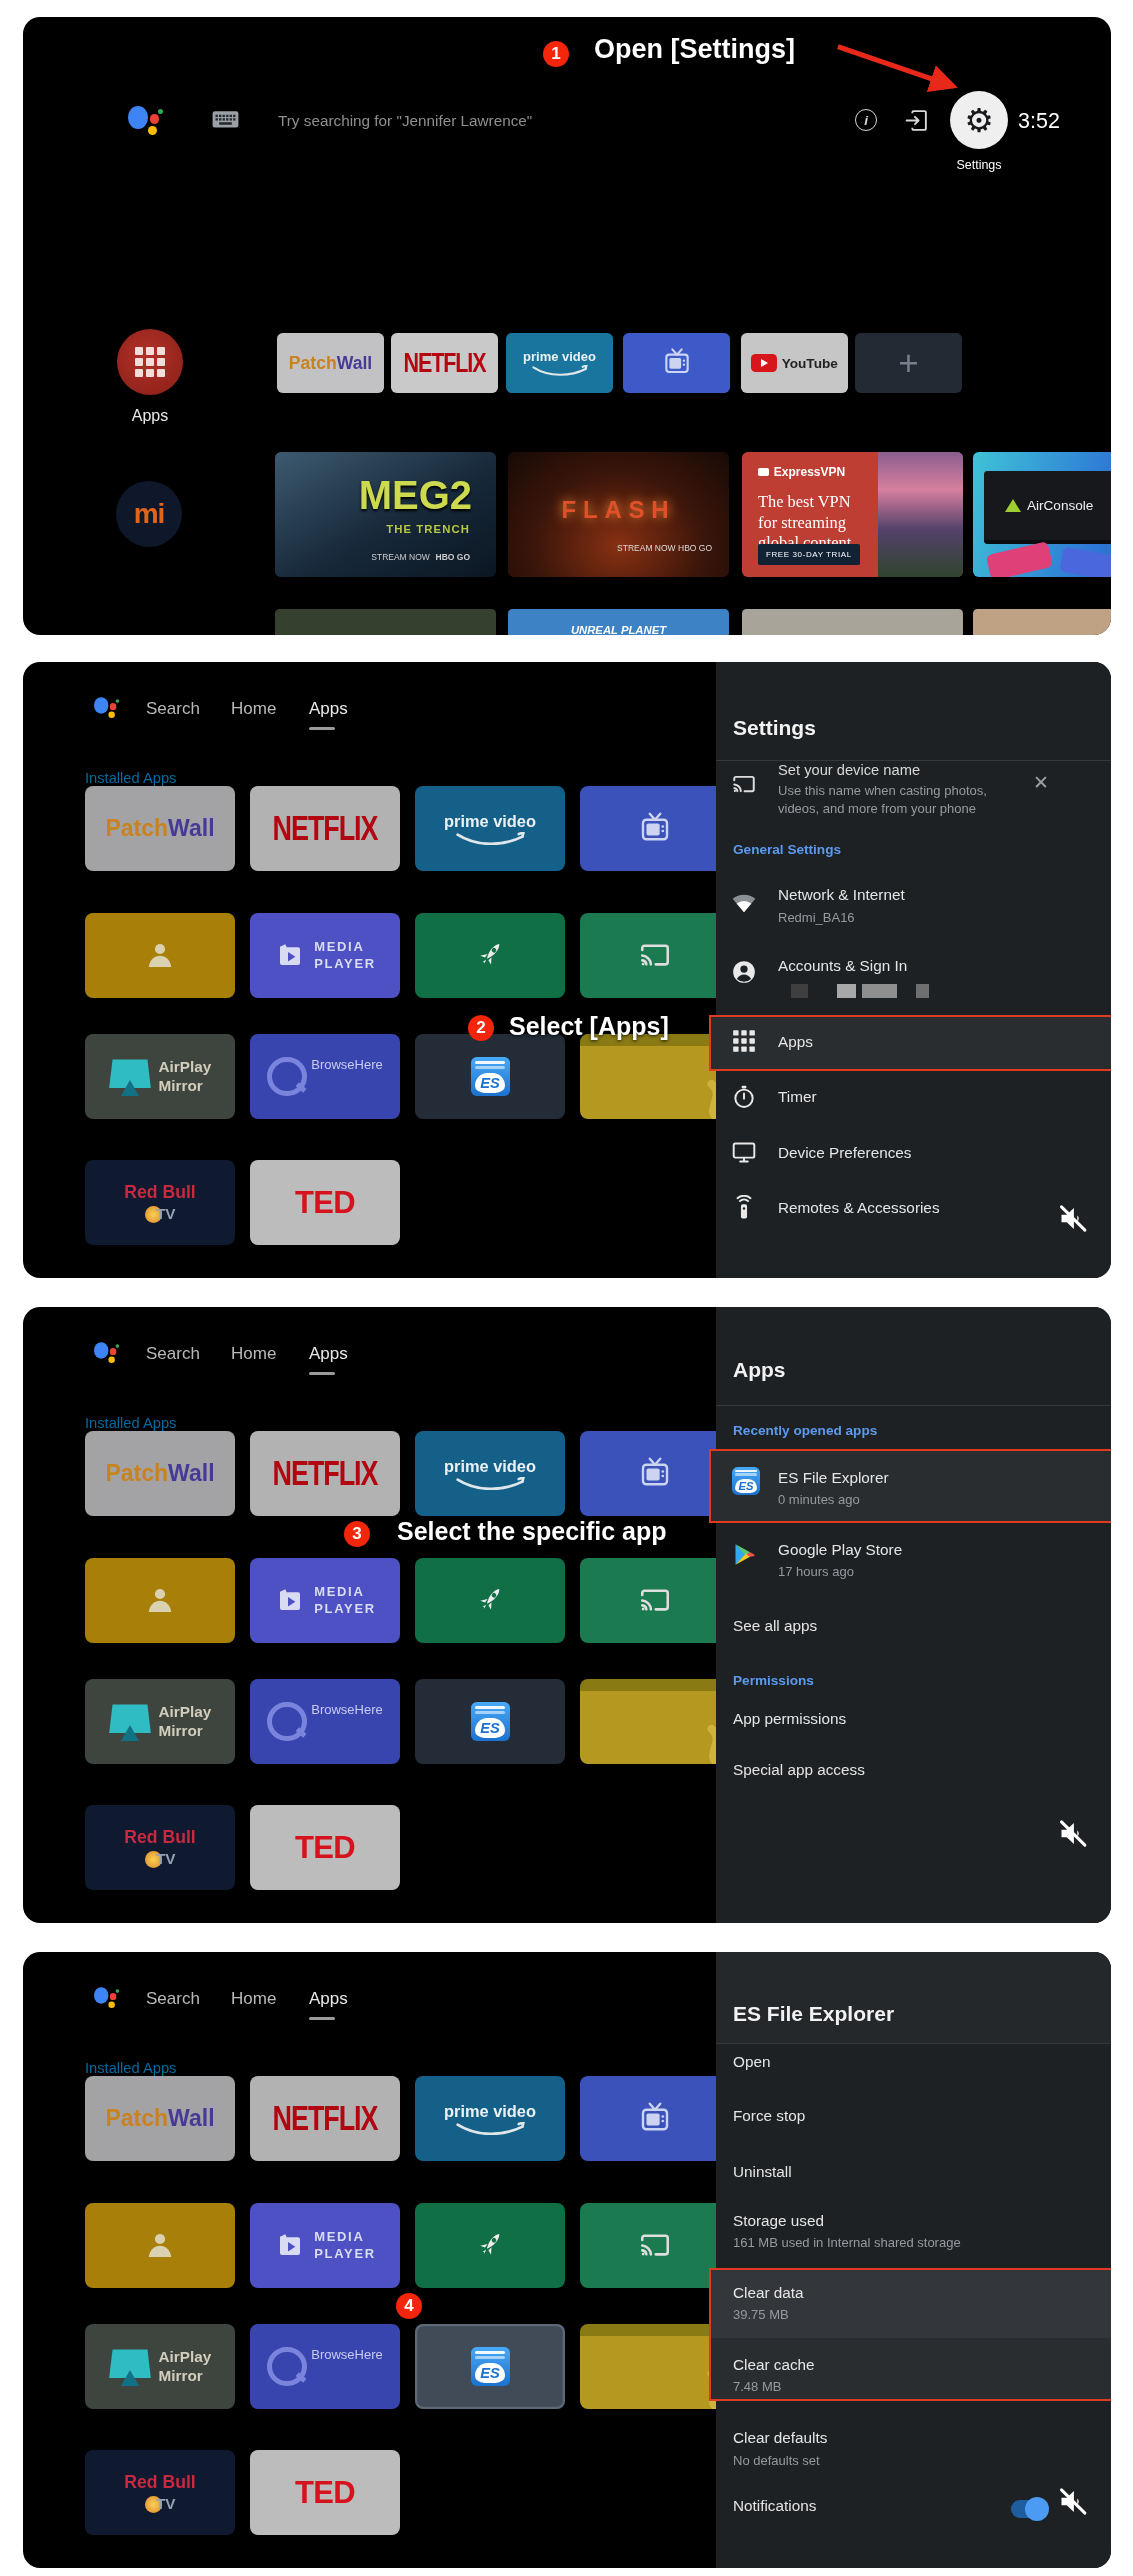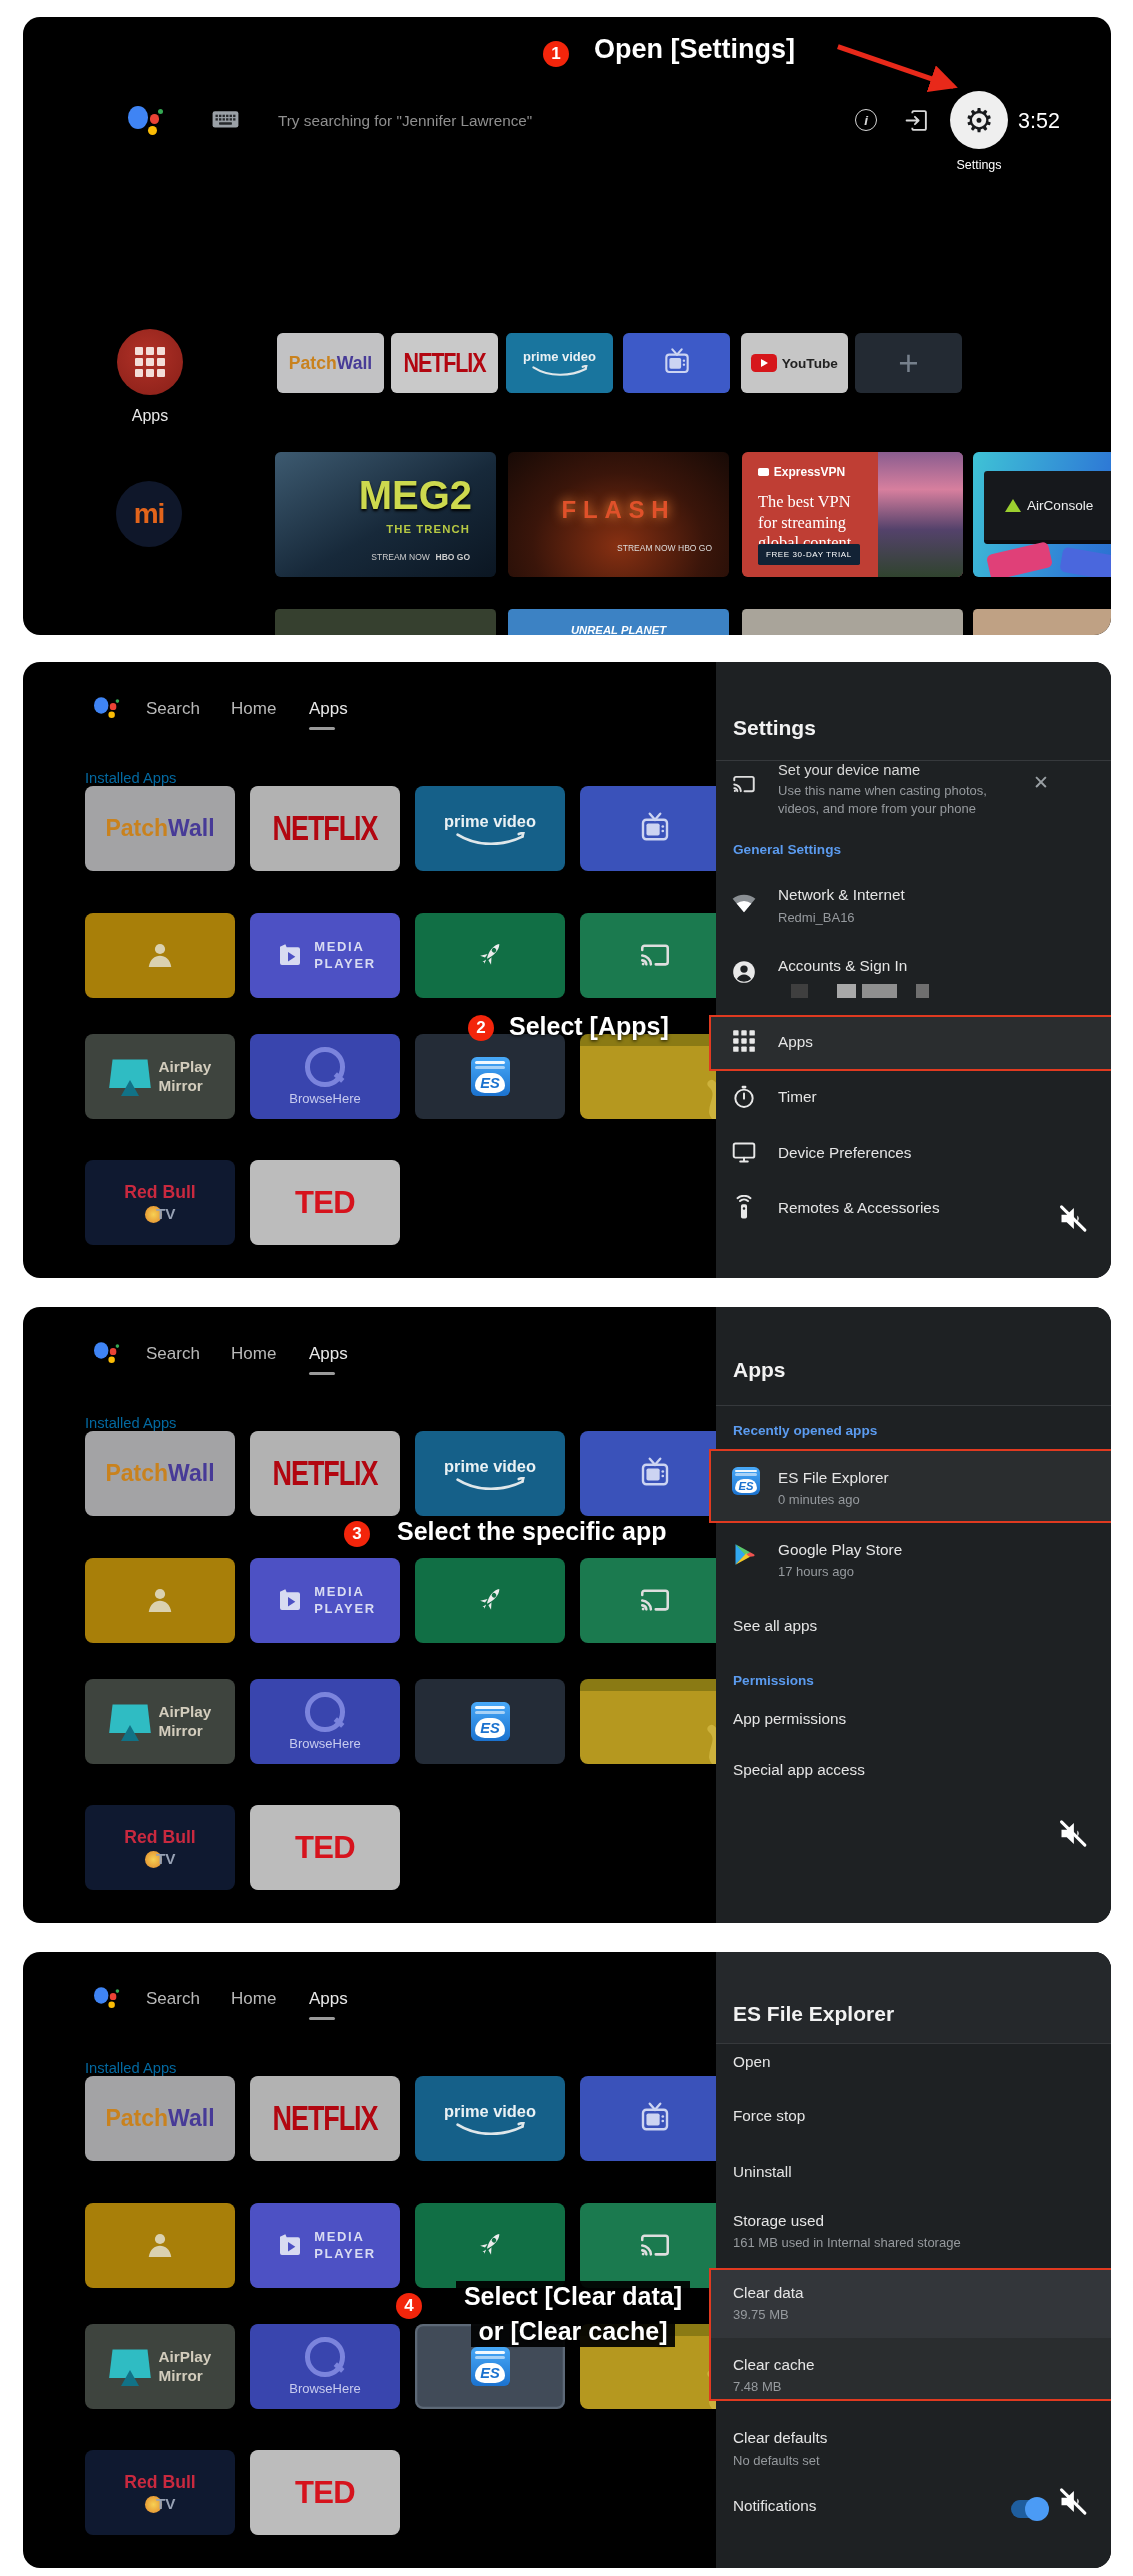--- a/index.html
+++ b/index.html
@@ -117,21 +117,21 @@
   .t-rocket{background:#116f45}
   .t-cast-app{background:#1b7a4f}
   .t-airplay-mirror{background: #3e443e}
   .apw{display:flex;align-items:center;gap:6.8px}
   .ap{position:relative;width:43px;height:39px;display:block}
   .ap-r{position:absolute;left:2.3px;right:2.3px;top:1.1px;bottom:9px;background:#2fbcc3;transform:perspective(40px) rotateX(14deg)}
   .ap-t{position:absolute;left:50%;bottom:0;margin-left:-9.6px;width:0;height:0;
     border-left:9.6px solid transparent;border-right:9.6px solid transparent;border-bottom:16px solid #117286}
   .ap-lab{color:#d3cdbd;font-size:15.3px;font-weight:bold;line-height:1.2;text-align:left}
   .t-browsehere{background:#3945ae}
-  .bhw{display:flex;flex-direction:column;align-items:center;gap:4.5px}
+  .bhw{display:flex;flex-direction:row;gap:4.5px}
   .bh{width:29.5px;height:29.5px;border:5.1px solid #7b84dd;border-radius:50%;position:relative;display:block}
   .bh::after{content:"";position:absolute;width:10.2px;height:5.1px;background:#7b84dd;right:-4px;bottom:1.1px;transform:rotate(42deg)}
   .bh-lab{color:#c7cbef;font-size:13px}
   .t-es-file-explorer{background:#242c37}
   .es-badge{display:block;position:relative;background:linear-gradient(180deg,#48a9f8,#1b72cf);border-radius:5.7px;overflow:hidden}
   .es-tile{width:39px;height:39px;font-size:14.7px}
   .es-badge .es-s1,.es-badge .es-s2{position:absolute;left:12%;right:12%;height:8%;background:rgba(255,255,255,.92);border-radius:1.7px}
   .es-badge .es-s1{top:9%}.es-badge .es-s2{top:23%;opacity:.6}
   .es-cloud{position:absolute;left:12%;right:12%;bottom:8%;height:50%;background:#fff;color:#1b72cf;
     border-radius:45% 45% 35% 35%/70% 70% 40% 40%;font-style:italic;font-weight:bold;
@@ -780,18 +780,14 @@
     <span class="sb-label" style="left:17px;top:545px">Notifications</span>
     <span class="toggle" style="left:295px;top:548px"></span>
     <span class="mute" style="left:340px;top:533px"><svg viewBox="0 0 24 24">
           <path fill="#fff" d="M4 9.2v5.6h3.8L13 19.6V4.4L7.8 9.2Z"></path>
           <path fill="#fff" d="M15.5 9.8c1.4 1 1.4 3.4 0 4.4Z"></path>
           <path stroke="#fff" stroke-width="2.2" d="M4 3.5l17 17" stroke-linecap="round"></path>
         </svg></span>
   </aside>
 
   <span class="step-circle" style="left:373px;top:341px">4</span>
-  <div class="abs" style="left:417px;top:329px;width:266px;text-align:center;z-index:6">
-    <span class="step-text step-chip" style="position:static">Select [Clear data]</span><br>
-    <span class="step-text step-chip" style="position:static;margin-top:3.4px">or [Clear cache]</span>
-  </div>
 </div>
 
 
 </body></html>

